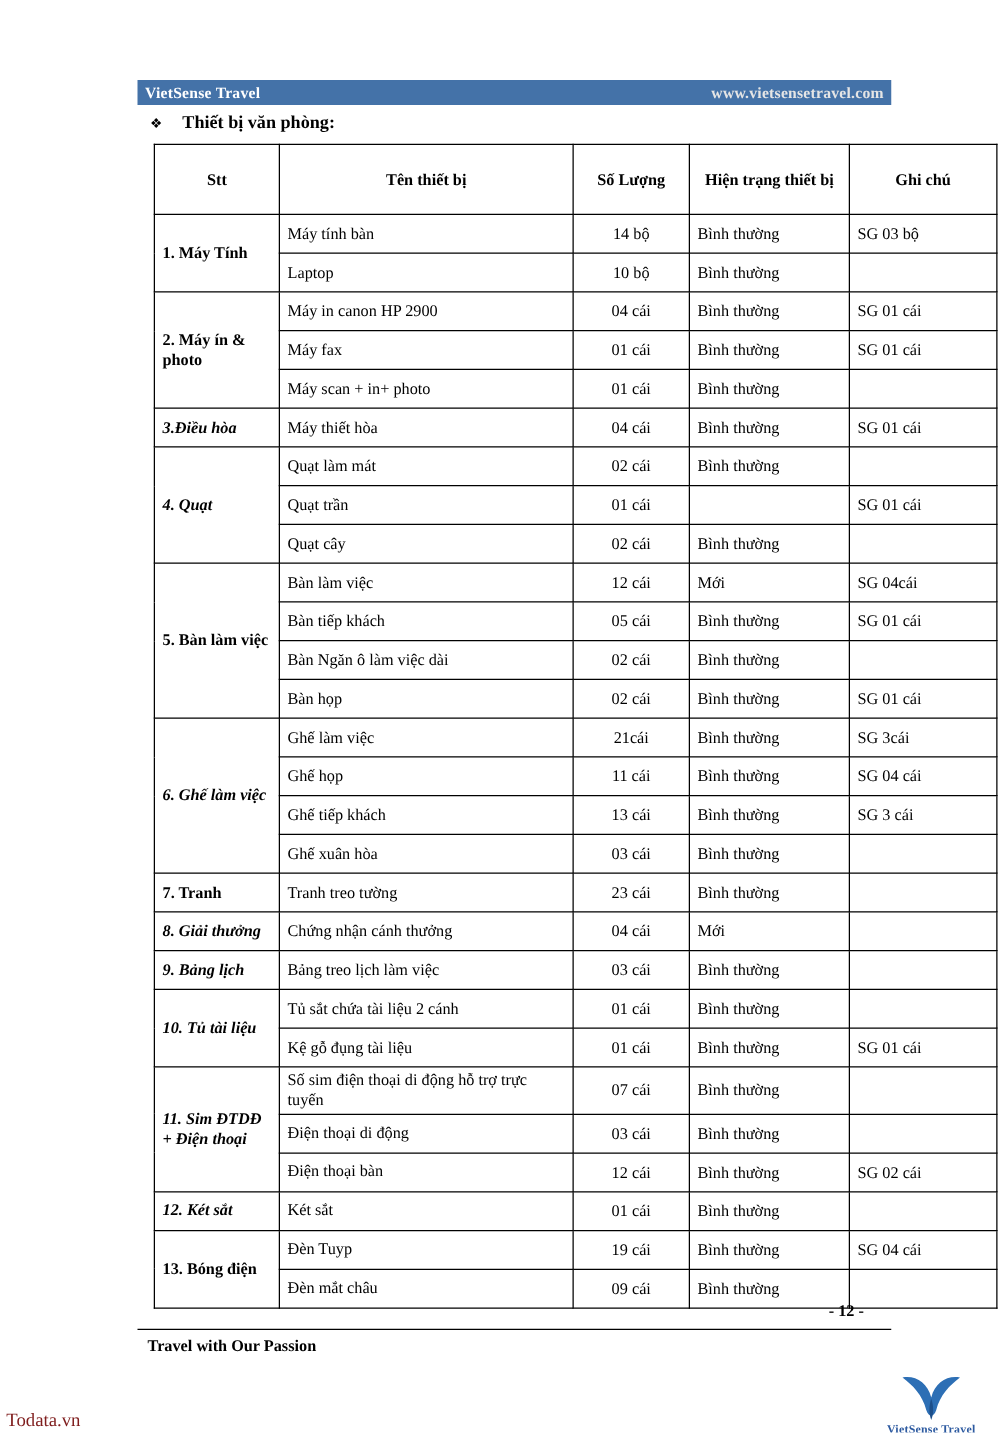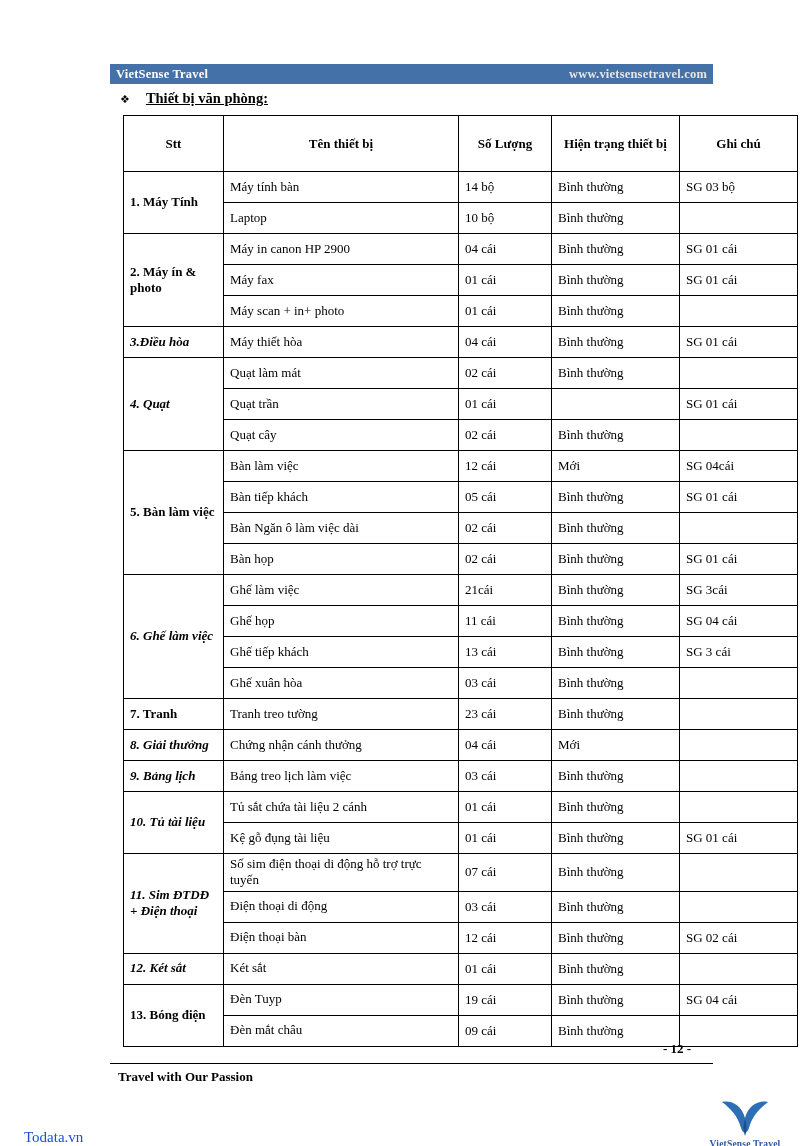--- a/index.html
+++ b/index.html
@@ -62,21 +62,20 @@
     gap: 16px;
   }
   .bullet-diamond {
     font-size: 11px;
     color: #000;
     line-height: 1;
   }
   .section-title-text {
     font-weight: bold;
     font-size: 14.5px;
-    text-decoration: underline;
   }
 
   
   .table-wrap {
     position: absolute;
     left: 102px;
     top: 99px;
     width: 674px;
     padding-left: 21px;
   }
@@ -113,21 +112,21 @@
   td.cat.ital {
     font-style: italic;
   }
   td.name {
     text-align: left;
     line-height: 1.25;
   }
   td.qty, td.state, td.note {
     text-align: left;
   }
-  td.qty { }
+  td.qty { text-align: center; }
   td.state { padding-left: 10px; }
   td.note { padding-left: 6px; }
 
   tbody tr { height: 31px; }
 
   
   .footer-rule {
     position: absolute;
     left: 110px;
     top: 1047px;
@@ -145,25 +144,25 @@
     position: absolute;
     left: 663px;
     top: 1025px;
     font-weight: bold;
     font-size: 13px;
   }
 
   
   .watermark {
     position: absolute;
-    left: 24px;
+    left: 5px;
     top: 1113px;
     font-family: "Liberation Serif", serif;
     font-size: 15px;
-    color: #1d4ed8;
+    color: #7f1d1d;
   }
 
   
   .logo {
     position: absolute;
     right: 14px;
     top: 1082px;
     width: 92px;
     text-align: center;
   }

